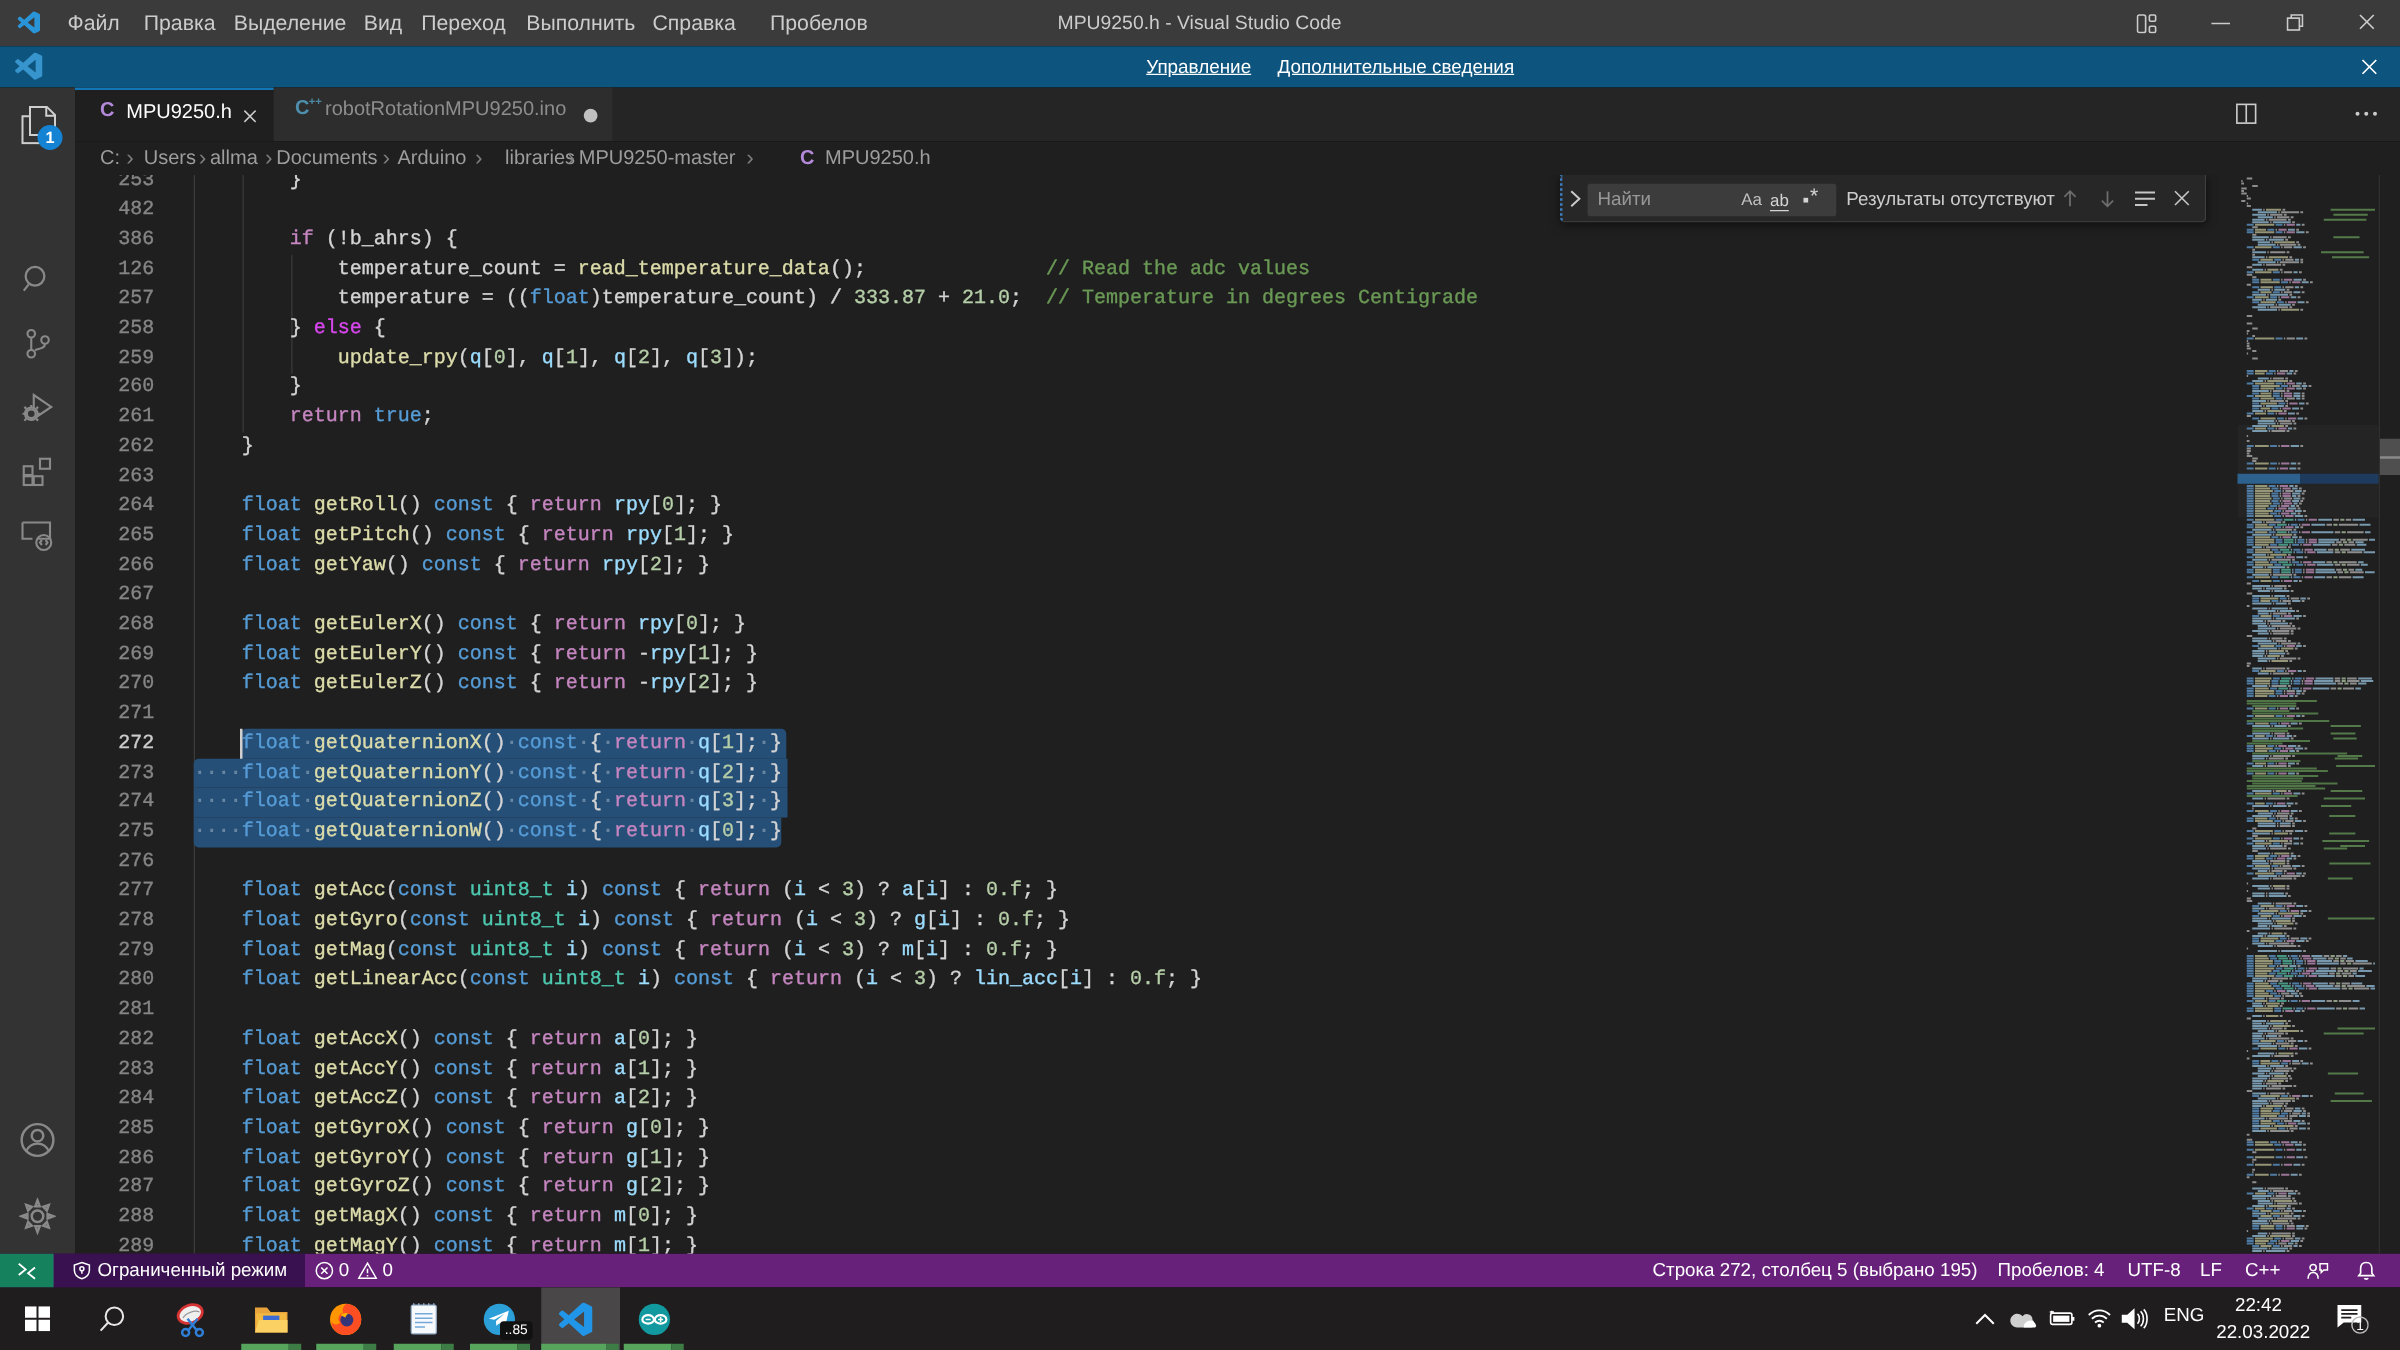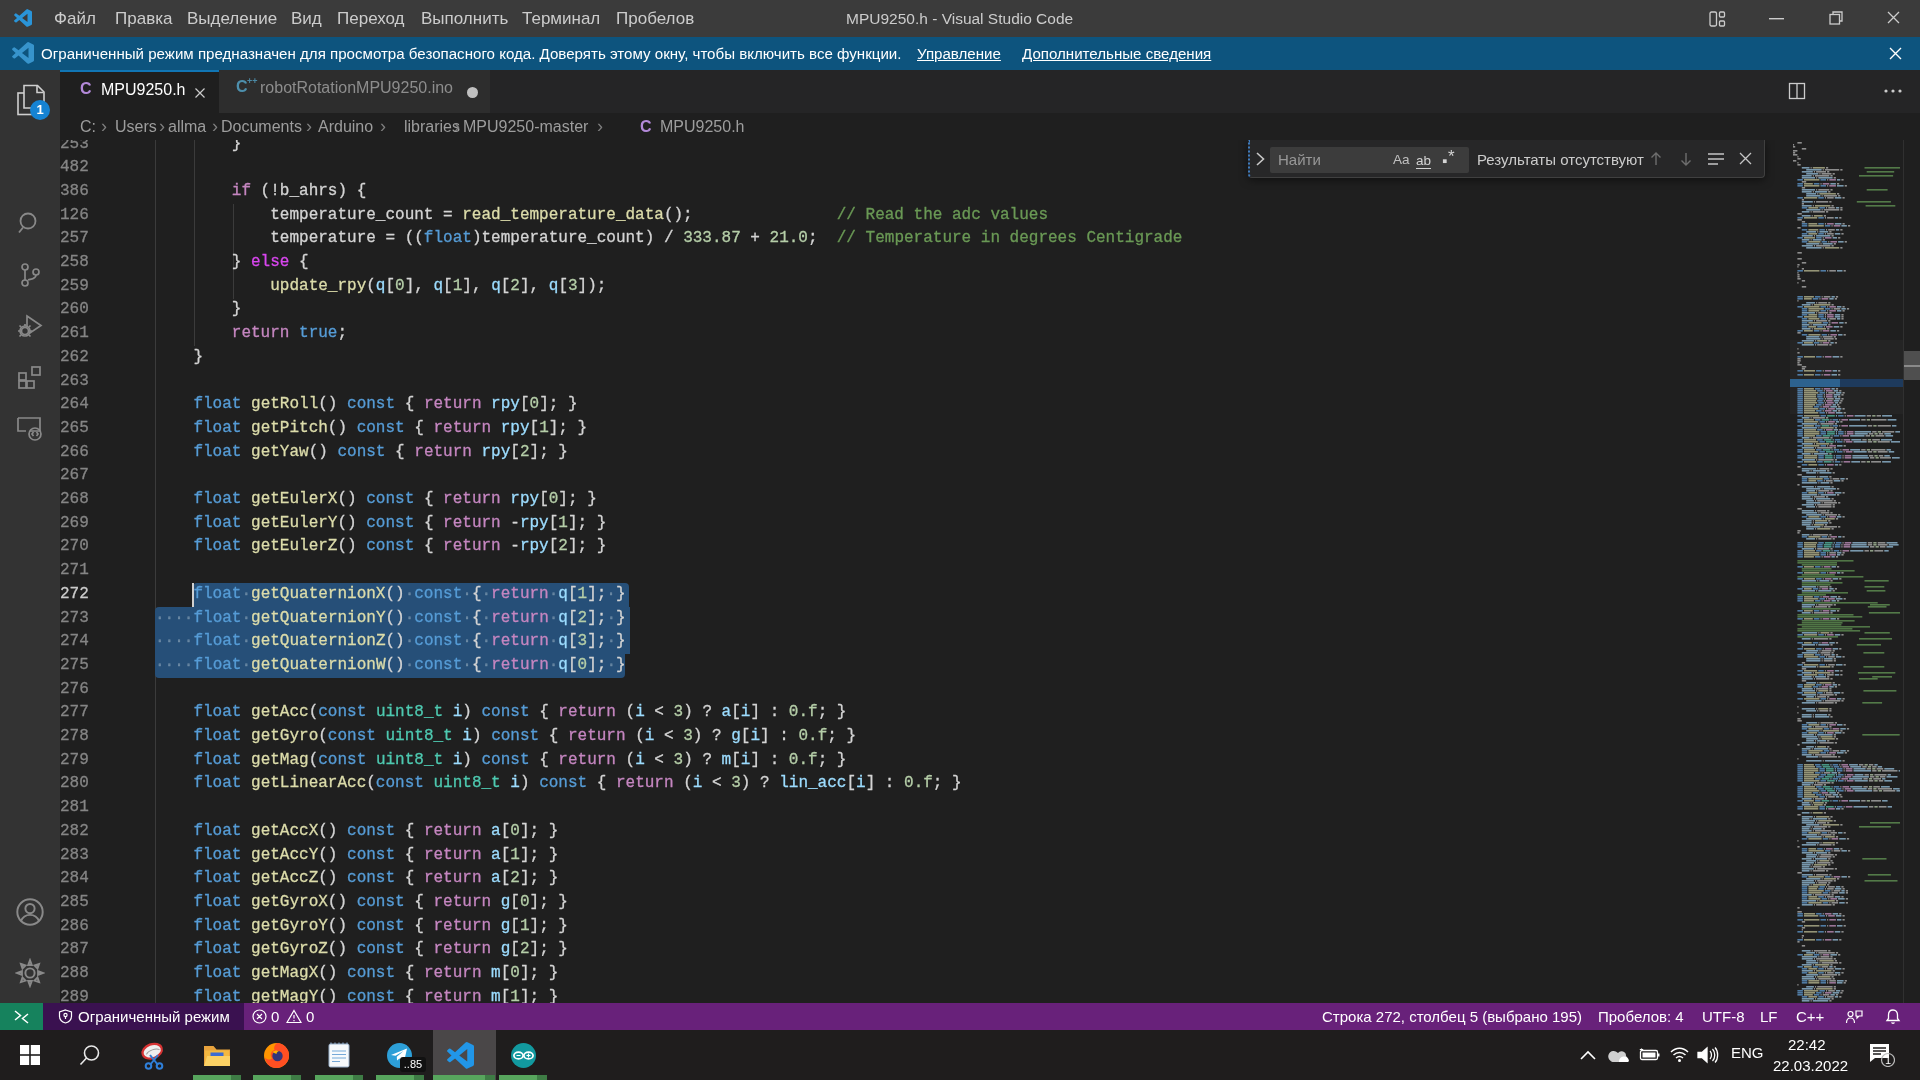--- a/index.html
+++ b/index.html
@@ -9,42 +9,42 @@
 #banner {position:absolute;left:0;top:37px;width:1920px;height:33px;background:#0D547E;color:#ffffff;font-size:15.1px;line-height:33px}
 #banner a {color:#fff;text-decoration:underline}
 #tabs {position:absolute;left:60px;top:70px;width:1860px;height:43px;background:#252526}
 #tab1 {position:absolute;left:0;top:0;width:159px;height:43px;background:#1f1f1f;border-top:2px solid #1176b5;color:#ffffff;font-size:16px}
 #tab2 {position:absolute;left:159px;top:0;width:272px;height:43px;background:#2d2d2d;color:#8d8d8d;font-size:16px;border-right:1px solid #252526}
 #breadcrumb {position:absolute;left:60px;top:113px;width:1860px;height:27px;background:#1f1f1f;color:#9d9d9d;font-size:16px;line-height:27px}
 .bc {font-size:18px;color:#7e7e7e;line-height:26px}
 #activitybar {position:absolute;left:0;top:70px;width:60px;height:933px;background:#333333}
 #editor {position:absolute;left:60px;top:140px;width:1860px;height:863px;background:#1f1f1f;overflow:hidden}
 .row {position:absolute;left:0;height:23.7px;line-height:23.7px;white-space:pre;font-family:"Liberation Mono",monospace;font-size:16px;-webkit-text-stroke:0.3px currentColor}
-.ln {position:absolute;left:0;top:0;width:63.4px;color:#858585;font-family:"Liberation Mono",monospace}
+.ln {position:absolute;left:0;top:0;width:63.4px;text-align:right;color:#858585;font-family:"Liberation Mono",monospace}
 .ln.cur {color:#cccccc}
 .code {position:absolute;left:95px;top:0}
 .code i {color:rgba(170,190,205,0.45)}
 .guide {position:absolute;width:1px;background:#3b3b3b}
 .selrect {position:absolute;background:#264F78}
 #statusbar {position:absolute;left:0;top:1003px;width:1920px;height:27px;background:#68217A;color:#fff;font-size:15px;line-height:27px}
 #taskbar {position:absolute;left:0;top:1030px;width:1920px;height:50px;background:#1f1d1d;color:#fff}
 svg {display:block}
 </style></head><body>
 
 <div id="titlebar">
   <svg class="abs" style="left:14px;top:9px" width="18" height="18" viewBox="0 0 100 100">
     <path fill-rule="evenodd" fill="#2a94d8" d="M96.46 10.8 75.9 0.9A6.23 6.23 0 0 0 68.8 2.11L29.76 37.7 12.76 24.8A4.15 4.15 0 0 0 7.45 25.04L1.95 30.04A4.15 4.15 0 0 0 1.94 36.18L16.68 49.63 1.94 63.08A4.15 4.15 0 0 0 1.95 69.22L7.45 74.22A4.15 4.15 0 0 0 12.76 74.46L29.76 61.56 68.8 97.15A6.21 6.21 0 0 0 75.9 98.36L96.46 88.47A6.23 6.23 0 0 0 100 82.86V16.4A6.23 6.23 0 0 0 96.46 10.8ZM75 72.68 45.37 50.2 75 26.32Z"></path>
   </svg>
   <span class="menu" style="left:54px">Файл</span>
   <span class="menu" style="left:115px">Правка</span>
   <span class="menu" style="left:187px">Выделение</span>
   <span class="menu" style="left:291px">Вид</span>
   <span class="menu" style="left:337px">Переход</span>
   <span class="menu" style="left:421px">Выполнить</span>
-  <span class="menu" style="left:522px">Терминал</span>
+  <span class="menu" style="left:522px">Справка</span>
   <span class="menu" style="left:616px">Пробелов</span>
   <span class="menu" style="left:846px;font-size:15.5px">MPU9250.h - Visual Studio Code</span>
 
   <svg class="abs" style="left:1709px;top:11px" width="17" height="16" viewBox="0 0 17 16" fill="none" stroke="#cccccc" stroke-width="1.3">
     <rect x="1" y="1" width="6.5" height="14" rx="1.5"></rect>
     <rect x="10.5" y="1" width="5" height="5" rx="1"></rect>
     <rect x="10.5" y="10" width="5" height="5" rx="1"></rect>
   </svg>
   <svg class="abs" style="left:1769px;top:18px" width="15" height="2" viewBox="0 0 15 2">
       <rect width="15" height="1.4" fill="#cccccc"></rect>
@@ -55,21 +55,20 @@
   </svg>
   <svg class="abs" style="left:1887px;top:11px" width="13" height="13" viewBox="0 0 13 13" stroke="#cccccc" stroke-width="1.3">
       <path d="M1 1 12 12 M12 1 1 12"></path>
     </svg>
 </div>
 
 <div id="banner">
   <svg class="abs" style="left:12px;top:5px" width="22" height="22" viewBox="0 0 100 100">
     <path fill-rule="evenodd" fill="#3794cc" d="M96.46 10.8 75.9 0.9A6.23 6.23 0 0 0 68.8 2.11L29.76 37.7 12.76 24.8A4.15 4.15 0 0 0 7.45 25.04L1.95 30.04A4.15 4.15 0 0 0 1.94 36.18L16.68 49.63 1.94 63.08A4.15 4.15 0 0 0 1.95 69.22L7.45 74.22A4.15 4.15 0 0 0 12.76 74.46L29.76 61.56 68.8 97.15A6.21 6.21 0 0 0 75.9 98.36L96.46 88.47A6.23 6.23 0 0 0 100 82.86V16.4A6.23 6.23 0 0 0 96.46 10.8ZM75 72.68 45.37 50.2 75 26.32Z"></path>
   </svg>
-  <span class="abs" style="left:41px">Ограниченный режим предназначен для просмотра безопасного кода. Доверять этому окну, чтобы включить все функции.</span>
   <a class="abs" style="left:917px" href="#">Управление</a>
   <a class="abs" style="left:1022px" href="#">Дополнительные сведения</a>
   <svg class="abs" style="left:1889px;top:10px" width="13" height="13" viewBox="0 0 13 13" stroke="#ffffff" stroke-width="1.4">
       <path d="M1 1 12 12 M12 1 1 12"></path>
     </svg>
 </div>
 
 <div id="tabs">
   <div id="tab1">
     <span class="abs" style="left:20px;top:8px;color:#b389d9;font-weight:bold;font-size:16px">C</span>

